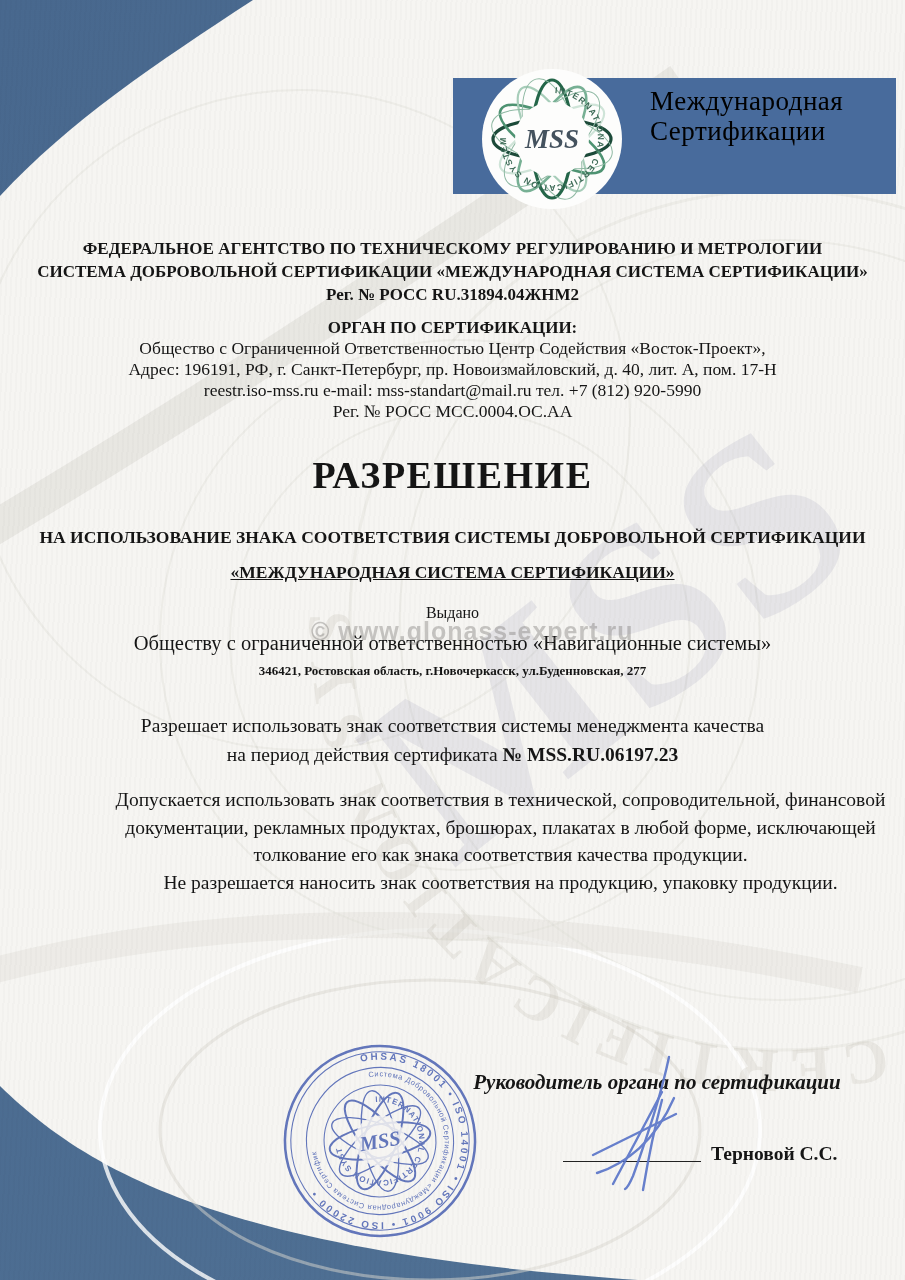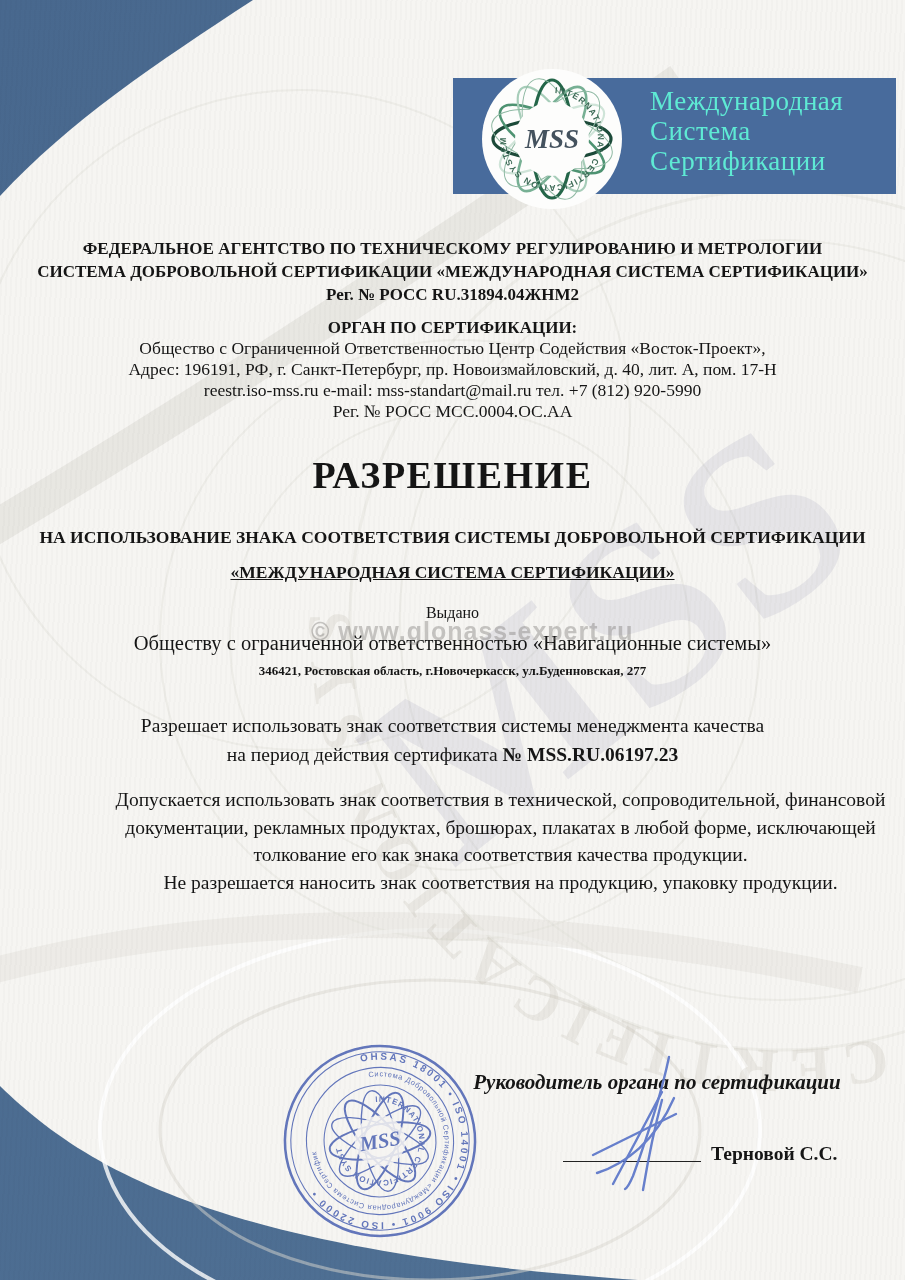--- a/index.html
+++ b/index.html
@@ -19,21 +19,21 @@
   }
   .wm-site{
     position:absolute;left:311px;top:617px;width:345px;z-index:4;
     text-align:left;font-family:"Liberation Sans","DejaVu Sans",sans-serif;
     font-size:25px;font-weight:bold;letter-spacing:1px;white-space:nowrap;
     color:rgba(128,127,124,0.42);
   }
   .content{position:absolute;inset:0;z-index:2;}
   .banner{position:absolute;left:453px;top:78px;width:443px;height:116px;background:#486b9c;}
   .banner-text{position:absolute;left:650px;top:86px;font-size:27px;line-height:30px;
-    color:#5eead4;letter-spacing:.5px;}
+    color:#000000;letter-spacing:.5px;}
   .logo{position:absolute;left:479px;top:66px;width:146px;height:146px;}
   .cline{position:absolute;left:0;width:100%;text-align:center;}
   .doc-header{top:237px;font-weight:bold;font-size:17px;line-height:23px;}
   .organ{top:317px;font-size:17.5px;line-height:21px;}
   .organ-heading{font-weight:bold;font-size:17px;}
   .permit-title{top:453px;font-size:38px;font-weight:bold;letter-spacing:1.5px;}
   .subtitle{top:527px;font-weight:bold;font-size:17.5px;line-height:21px;}
   .subtitle .gap{margin-top:14px;text-decoration:underline;}
   .issued-label{top:604px;font-size:16px;}
   .issued-to{top:632px;font-size:20.5px;font-weight:normal;}
@@ -85,21 +85,20 @@
 
   <div class="texture"></div>
 
   <div class="wm-mss">MSS</div>
 
   <div class="content">
 
     <div class="banner"></div>
     <div class="banner-text">
       <div>Международная</div>
-      <div>Система</div>
       <div>Сертификации</div>
     </div>
 
     <svg class="logo" viewBox="-73 -73 146 146">
       <circle r="70" fill="#fdfdfc"></circle>
       <g fill="none">
         <ellipse rx="59" ry="20" stroke="#1c4a39" stroke-width="3.2"></ellipse>
         <ellipse rx="59" ry="20" stroke="#4e9372" stroke-width="2.6" transform="rotate(30)"></ellipse>
         <ellipse rx="59" ry="20" stroke="#a7cdb9" stroke-width="2.2" transform="rotate(60)"></ellipse>
         <ellipse rx="59" ry="20" stroke="#246649" stroke-width="3.2" transform="rotate(90)"></ellipse>

